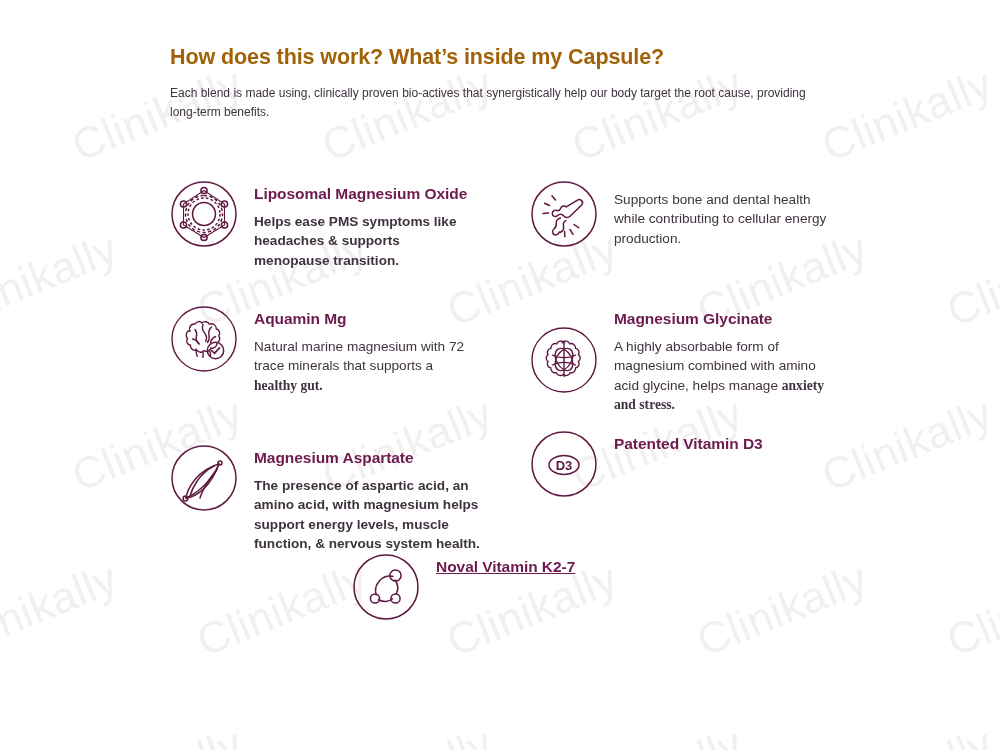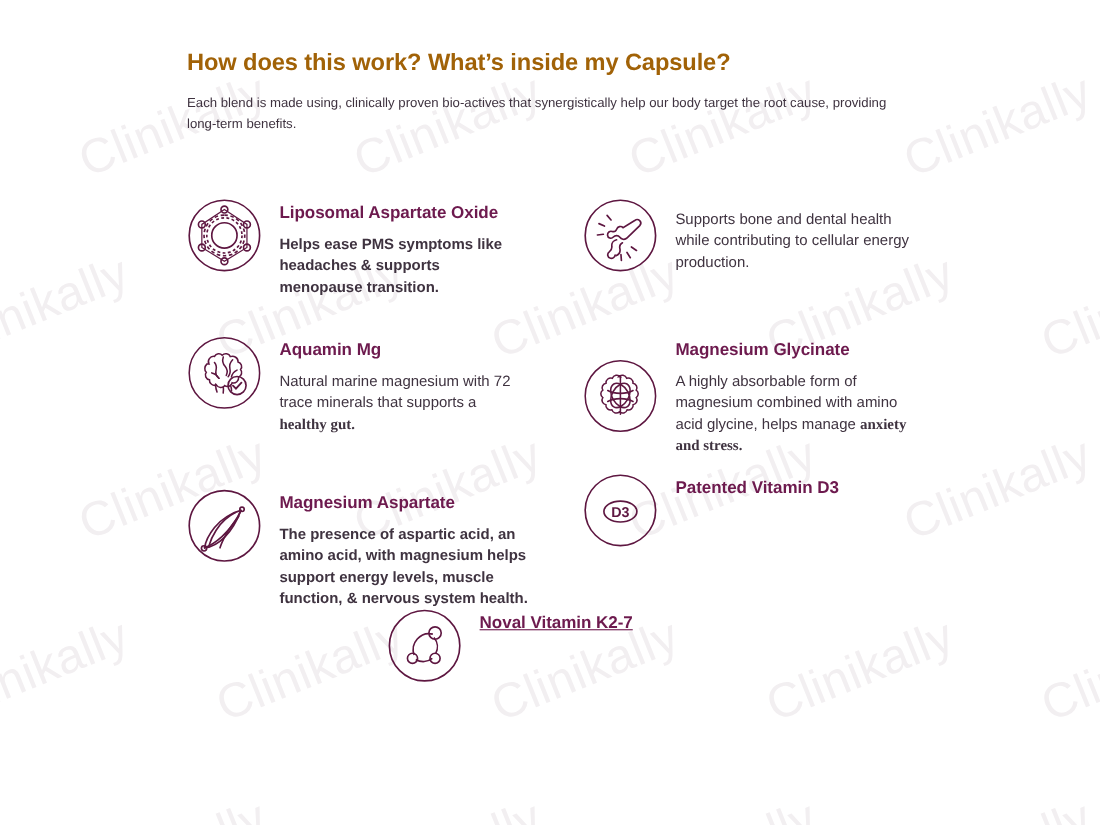--- a/index.html
+++ b/index.html
@@ -150,21 +150,21 @@
         <circle cx="34" cy="10.5" r="3.1"></circle>
         <circle cx="54.5" cy="24" r="3.1"></circle>
         <circle cx="54.5" cy="45" r="3.1"></circle>
         <circle cx="34" cy="57.5" r="3.1"></circle>
         <circle cx="13.5" cy="45" r="3.1"></circle>
         <circle cx="13.5" cy="24" r="3.1"></circle>
         <path d="M34 10.5 L54.5 24 L54.5 45 L34 57.5 L13.5 45 L13.5 24 Z" stroke-width="1.1"></path>
       </svg>
     </div>
     <div class="item-text">
-      <p class="item-title">Liposomal Aspartate Oxide</p>
+      <p class="item-title">Liposomal Magnesium Oxide</p>
       <p class="item-desc semi">Helps ease PMS symptoms like headaches &amp; supports menopause transition.</p>
     </div>
   </div>
 
   <div class="item" id="item-1">
     <div class="icon-wrap">
       <svg viewBox="0 0 68 68" fill="none" stroke="#5e1741" stroke-width="1.5" stroke-linecap="round">
         <circle cx="34" cy="34" r="32"></circle>
         <path d="M47 20.5 c3.2 -2.6 7.4 1.4 4.6 4.6 l-11.5 11.2 c-2.4 2.3 -5.4 1 -6.6 -0.6
                  c-1.5 -2 -4.4 -1.9 -5.9 -0.2 c-1.8 2 -5.1 1 -5.3 -1.8 c-0.15 -2.4 2.1 -3.9 4.1 -3.3

